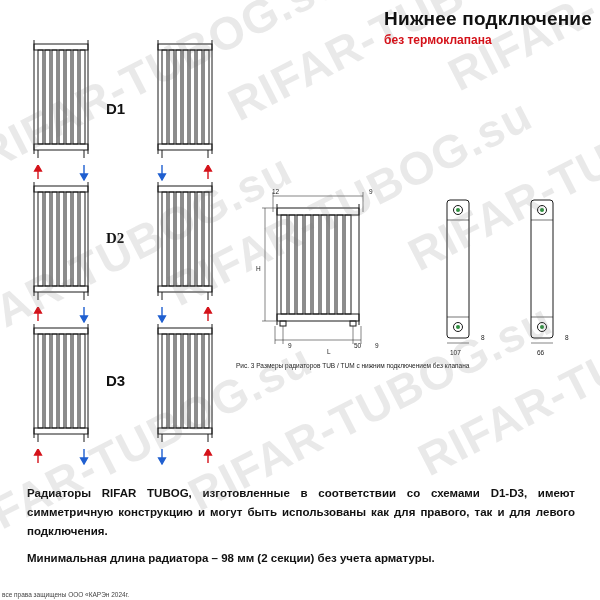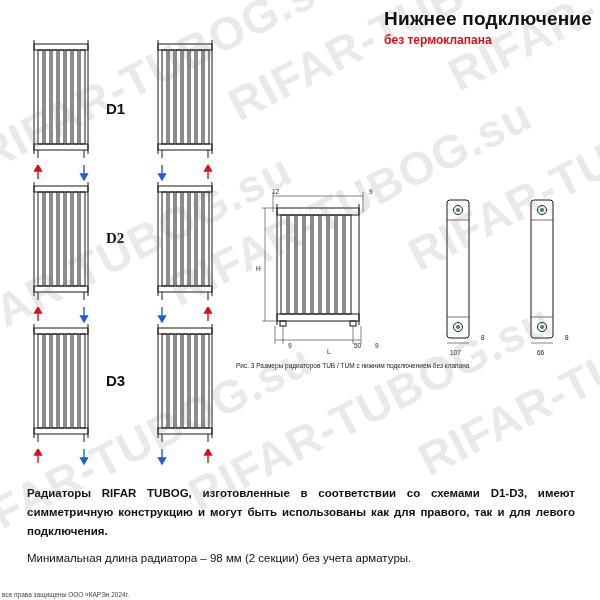--- a/index.html
+++ b/index.html
@@ -93,21 +93,21 @@
     color: #111;
     line-height: 1.65;
     text-align: justify;
   }
   .para2 {
     position: absolute;
     left: 27px;
     top: 552px;
     width: 548px;
     font-size: 11.5px;
-    font-weight: normal;
+    font-weight: bold;
     color: #111;
   }
   .footer {
     position: absolute;
     left: 2px;
     bottom: 2px;
     font-size: 6.5px;
     color: #444;
   }
   .dimtxt {

